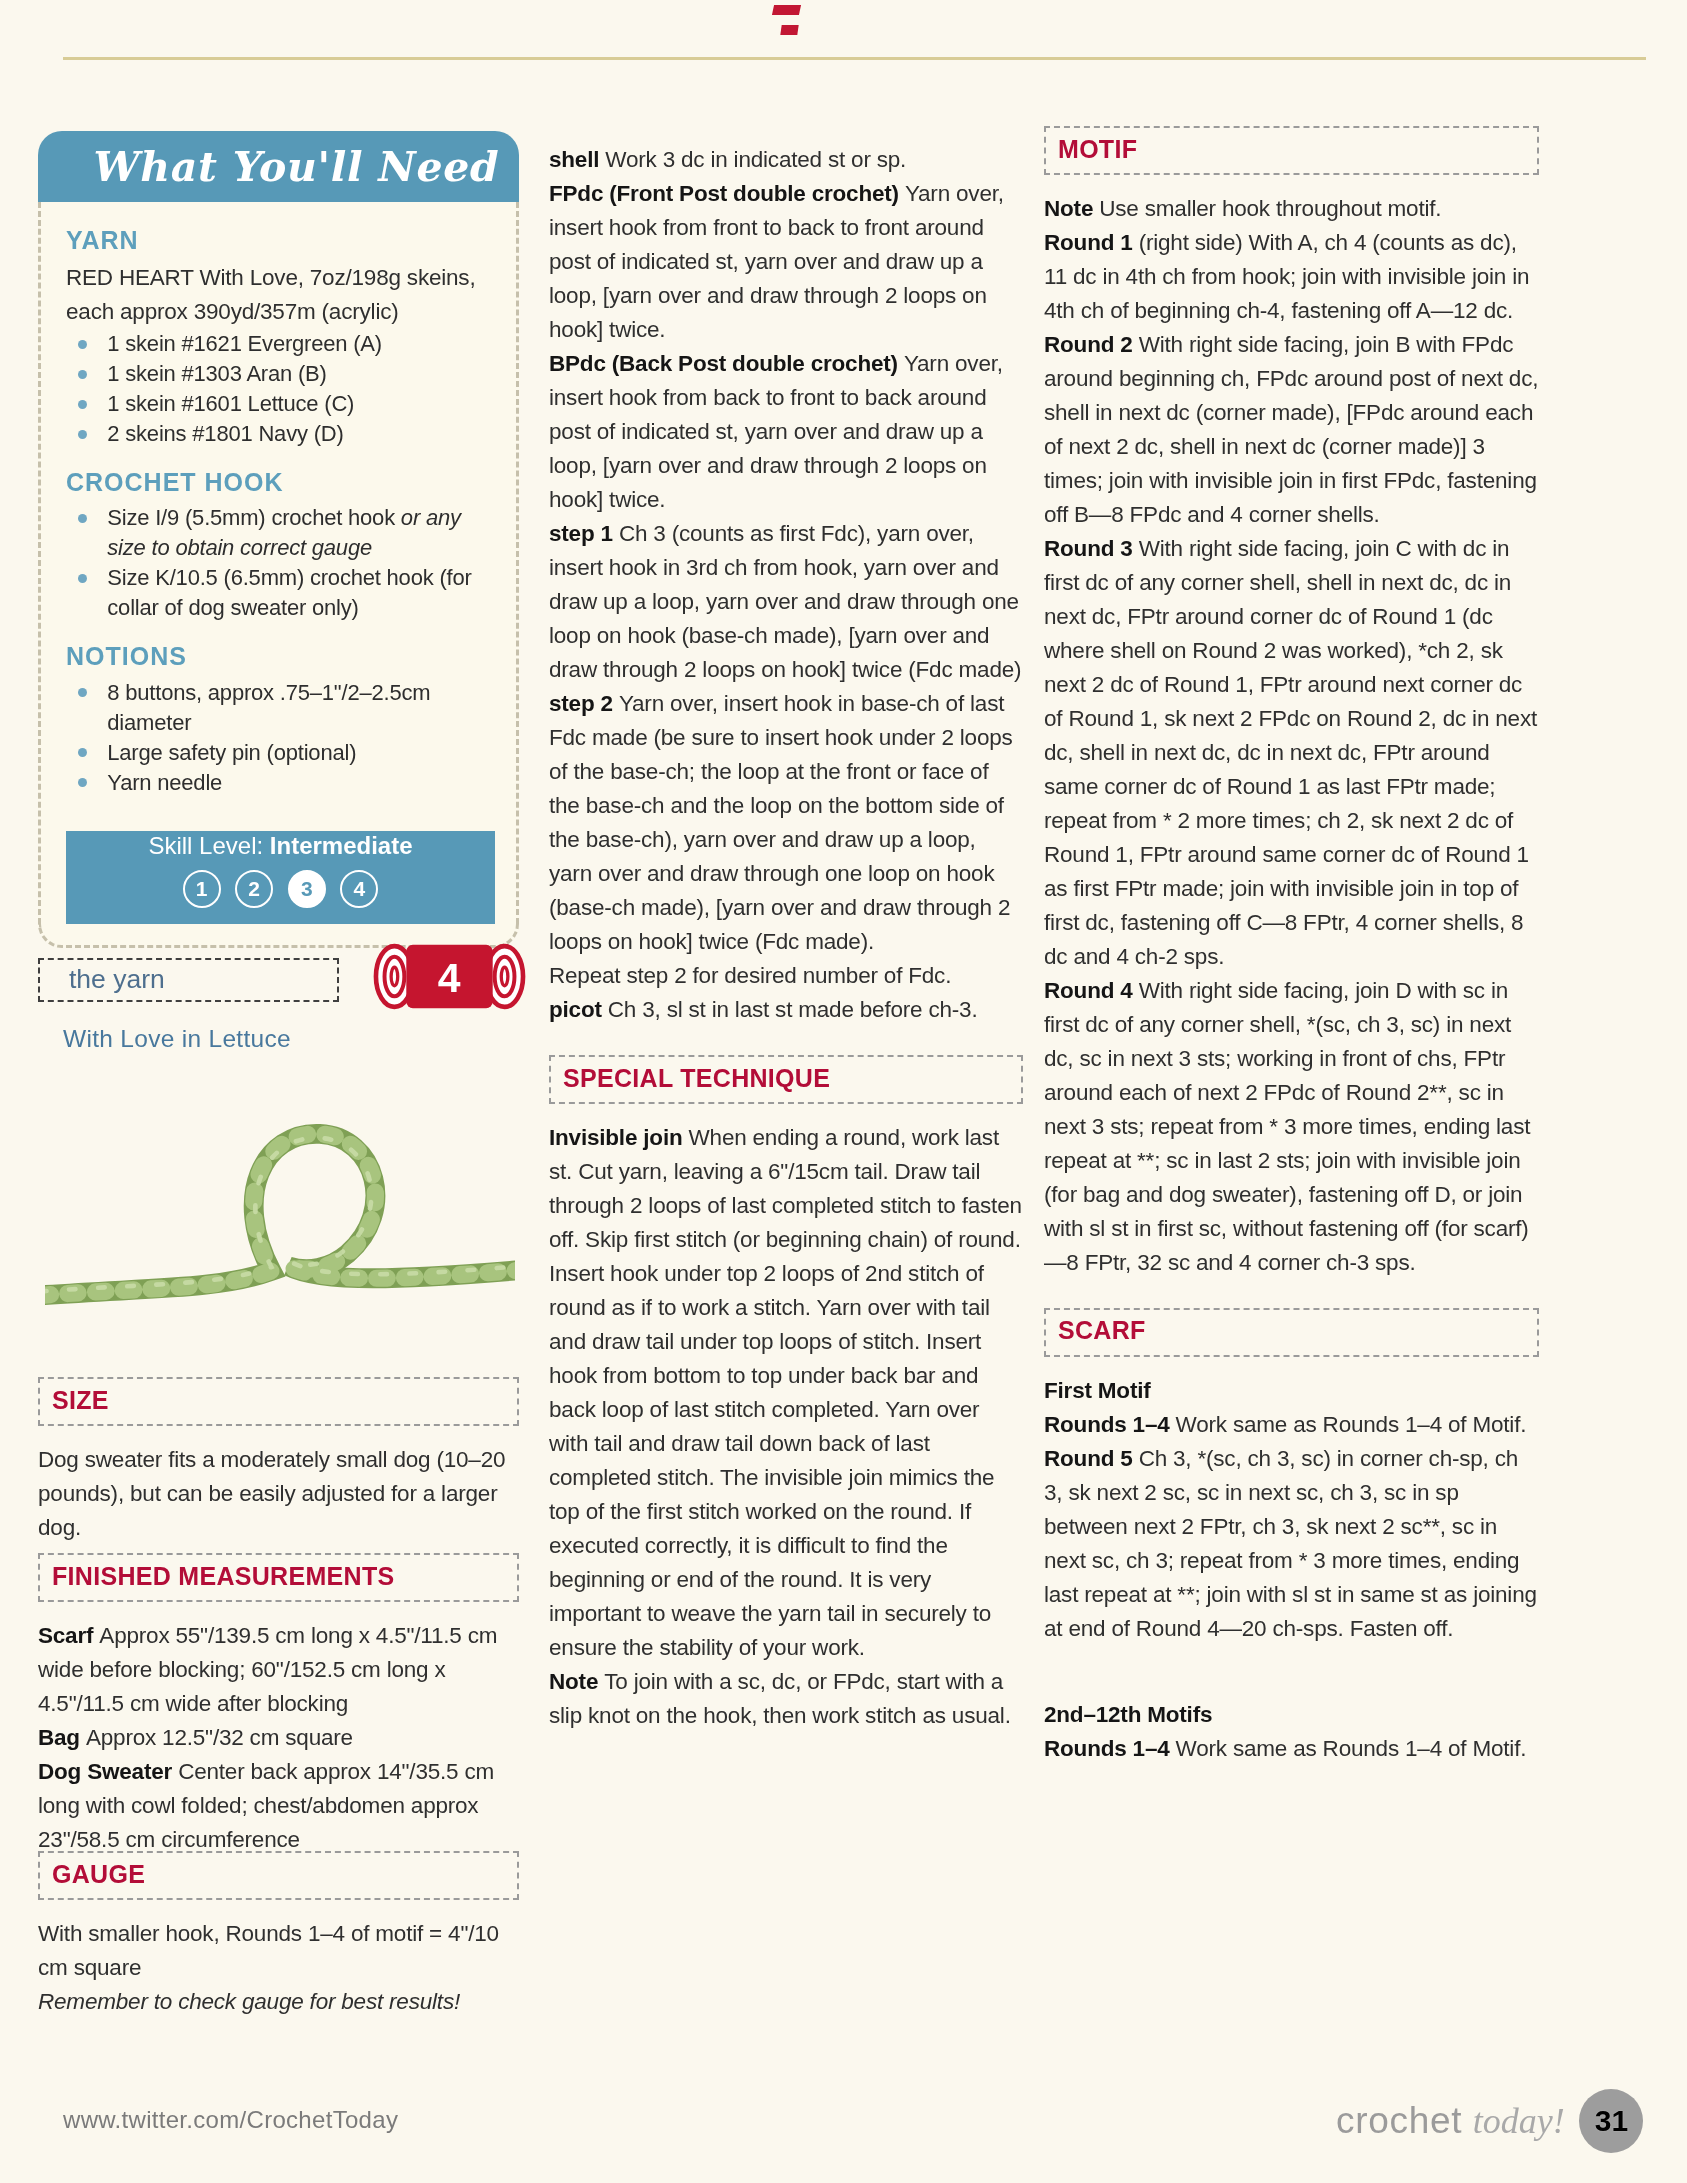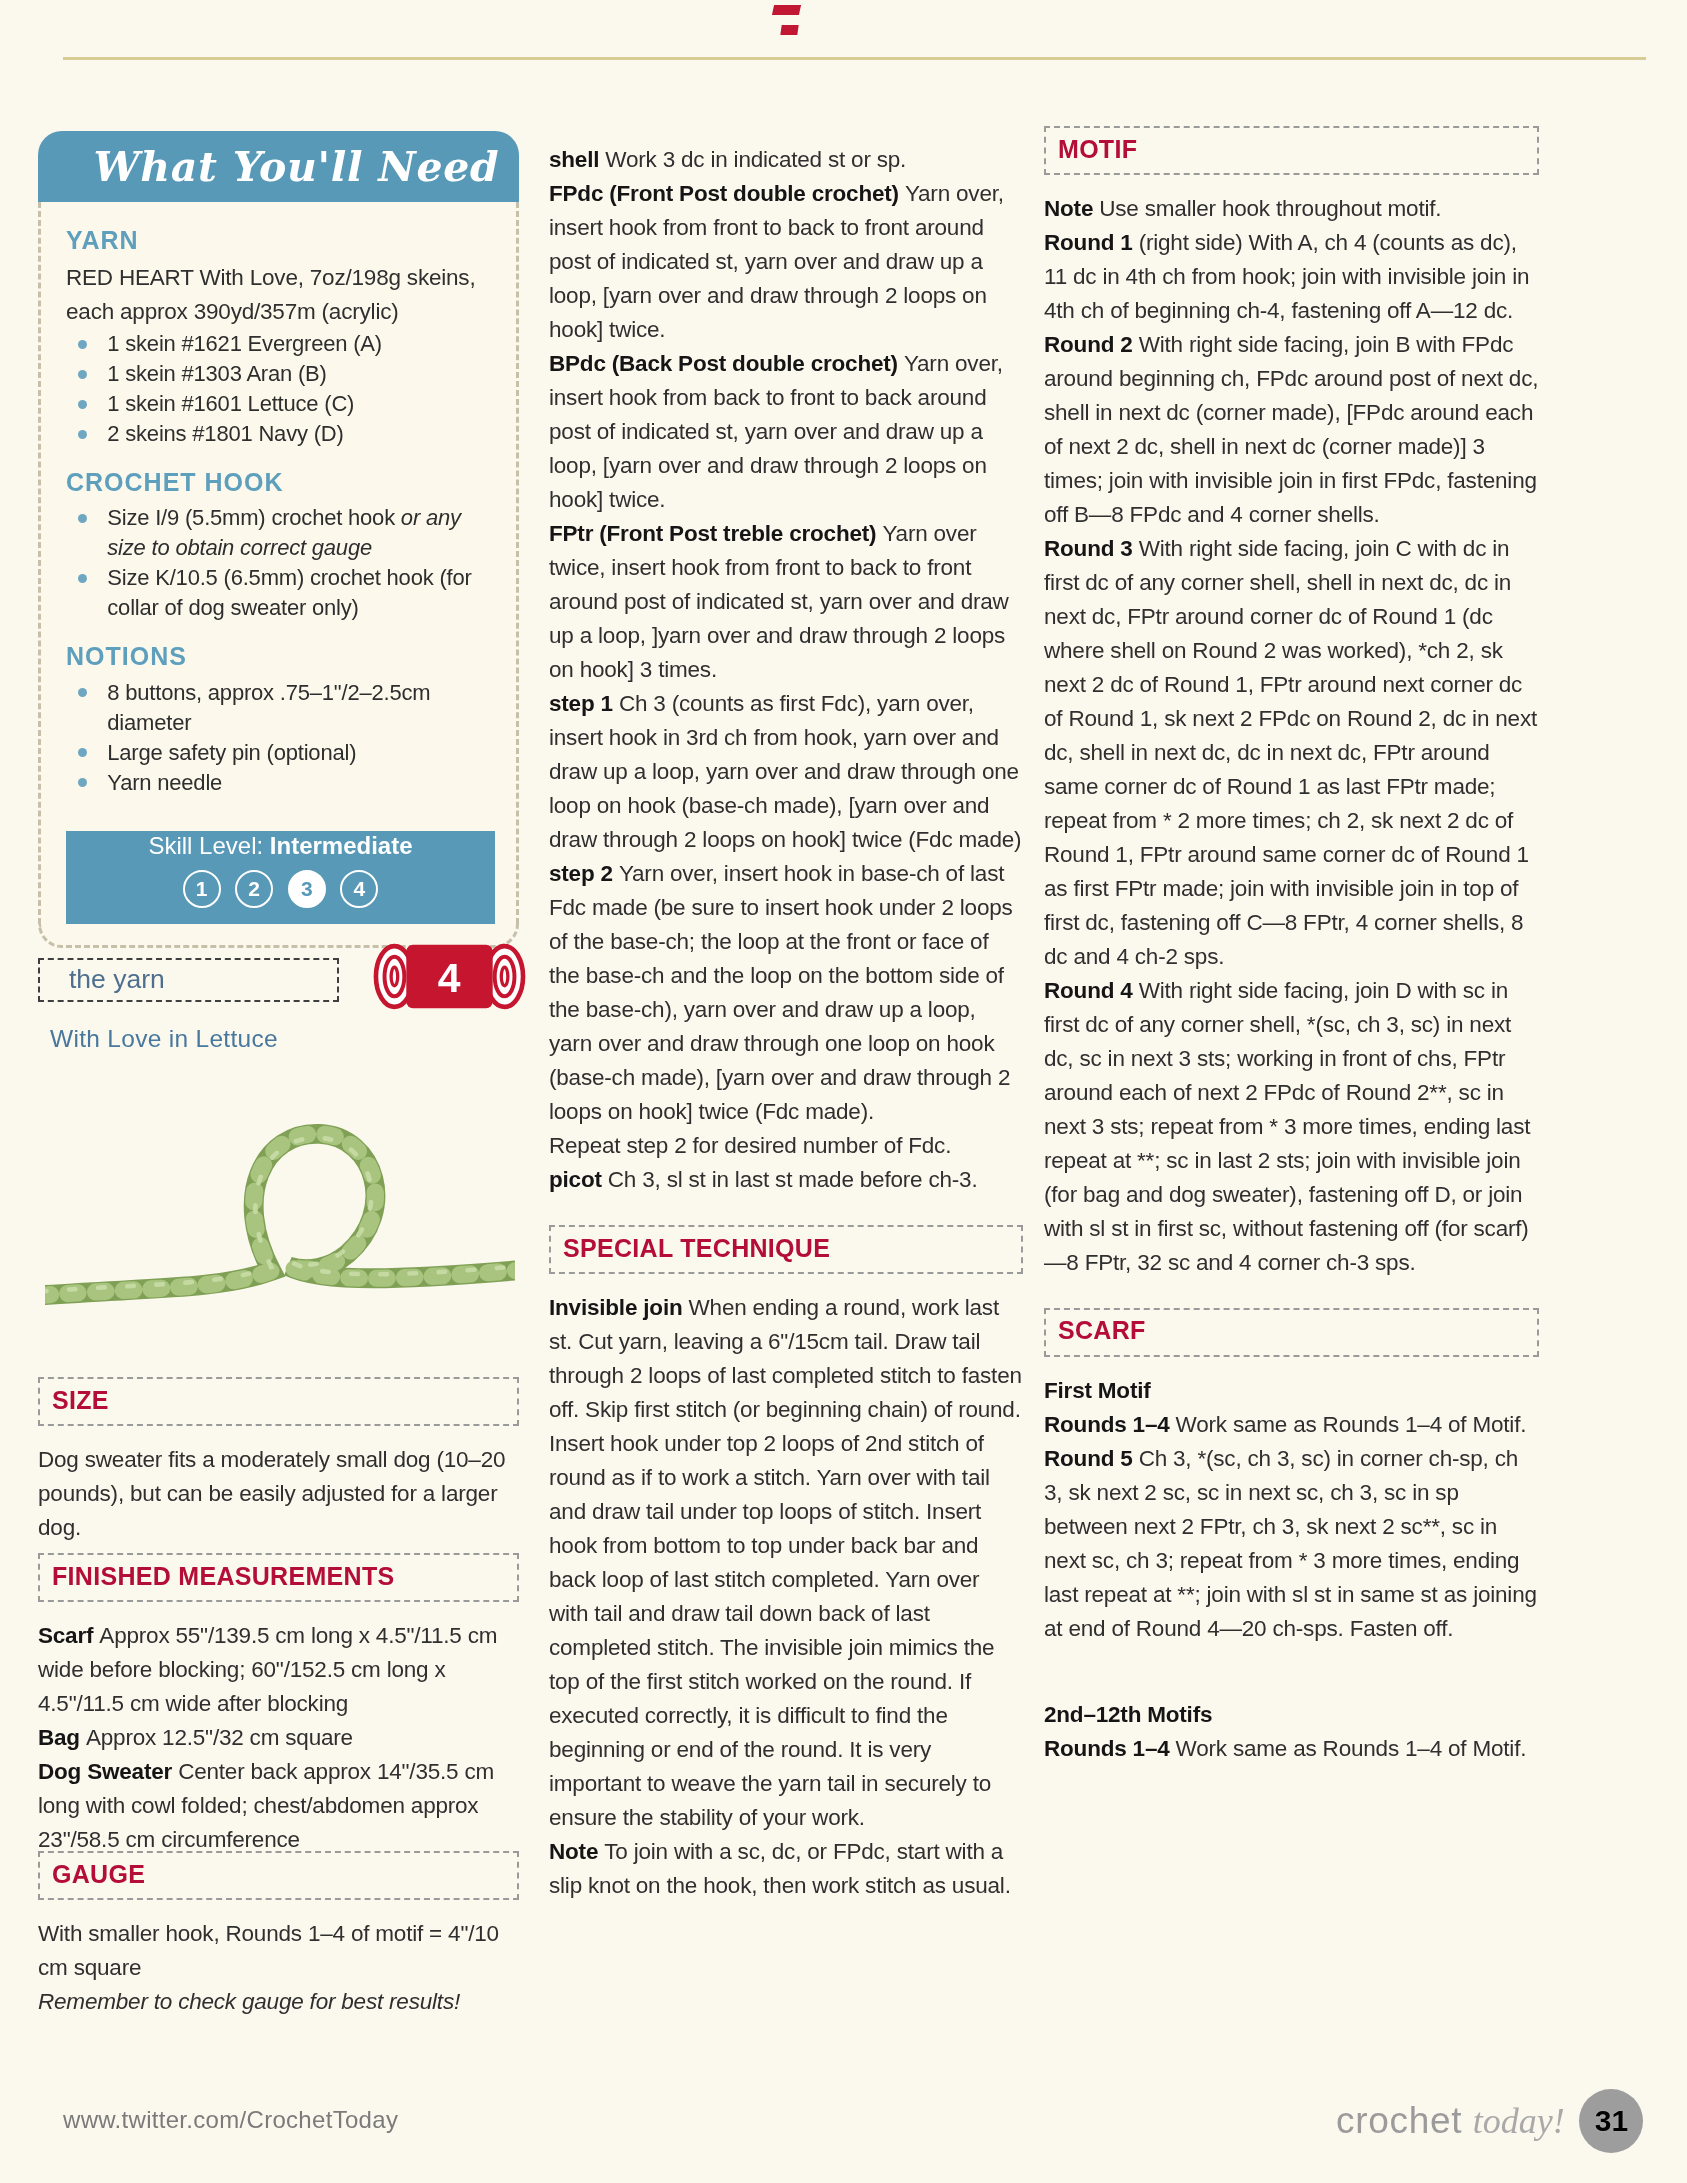--- a/index.html
+++ b/index.html
@@ -41,21 +41,21 @@
   .needs-ft { height:24px; background:#fcf9ec; border:3.3px dashed #c6c0ab; border-top:none;
               border-radius:0 0 24px 24px; }
 
   
   .yarn-row { position:absolute; left:38px; top:951px; width:481px; height:64px; }
   .yarn-box { position:absolute; left:0; top:6.6px; width:301px; height:44px; border:2.6px dashed #3f3f3f;
               display:flex; align-items:center; }
   .yarn-box .lbl { color:#4e6f8e; font-size:26.5px; margin-left:29px; }
   .yarn-icon { position:absolute; left:334px; top:-9.3px; width:155px; height:69px; }
 
-  .lettuce { position:absolute; left:50px; top:1025px; font-size:24.5px; color:#48789d; letter-spacing:0.3px; }
+  .lettuce { position:absolute; left:63px; top:1025px; font-size:24.5px; color:#48789d; letter-spacing:0.3px; }
   .photo { position:absolute; left:45px; top:1077px; width:470px; height:288px; }
 
   
   .sec { position:absolute; left:38px; width:481px; }
   .tbox { border:2px dashed #9a9a9a; padding:6.6px 12px 9.3px; }
   .tbox .t { color:#b30d38; font-size:25px; font-weight:bold; letter-spacing:0.3px; }
   .sec-body { margin-top:17px; }
   .para { font-size:22.5px; line-height:34px; letter-spacing:-0.2px; color:#2f2f2f; }
   .para.gap { margin-top:52px; }
   .sec-size { top:1377px; }
@@ -207,21 +207,20 @@
       <p class="para"><span>With smaller hook, Rounds 1–4 of motif = 4"/10 cm square</span></p>
       <p class="para"><span class="i">Remember to check gauge for best results!</span></p>
     </div>
 </div>
 
 <div class="col col-mid">
   <div class="flow">
       <p class="para"><span class="b">shell </span><span>Work 3 dc in indicated st or sp.</span></p>
       <p class="para"><span class="b">FPdc (Front Post double crochet) </span><span>Yarn over, insert hook from front to back to front around post of indicated st, yarn over and draw up a loop, [yarn over and draw through 2 loops on hook] twice.</span></p>
       <p class="para"><span class="b">BPdc (Back Post double crochet) </span><span>Yarn over, insert hook from back to front to back around post of indicated st, yarn over and draw up a loop, [yarn over and draw through 2 loops on hook] twice.</span></p>
-      <p class="para"><span class="b">FPtr (Front Post treble crochet) </span><span>Yarn over twice, insert hook from front to back to front around post of indicated st, yarn over and draw up a loop, ]yarn over and draw through 2 loops on hook] 3 times.</span></p>
       <p class="para"><span class="b">step 1 </span><span>Ch 3 (counts as first Fdc), yarn over, insert hook in 3rd ch from hook, yarn over and draw up a loop, yarn over and draw through one loop on hook (base-ch made), [yarn over and draw through 2 loops on hook] twice (Fdc made)</span></p>
       <p class="para"><span class="b">step 2 </span><span>Yarn over, insert hook in base-ch of last Fdc made (be sure to insert hook under 2 loops of the base-ch; the loop at the front or face of the base-ch and the loop on the bottom side of the base-ch), yarn over and draw up a loop, yarn over and draw through one loop on hook (base-ch made), [yarn over and draw through 2 loops on hook] twice (Fdc made).</span></p>
       <p class="para"><span>Repeat step 2 for desired number of Fdc.</span></p>
       <p class="para"><span class="b">picot </span><span>Ch 3, sl st in last st made before ch-3.</span></p>
     </div>
 
   <div class="tbox later">
     <span class="t">SPECIAL TECHNIQUE</span>
   </div>
   <div class="flow">

